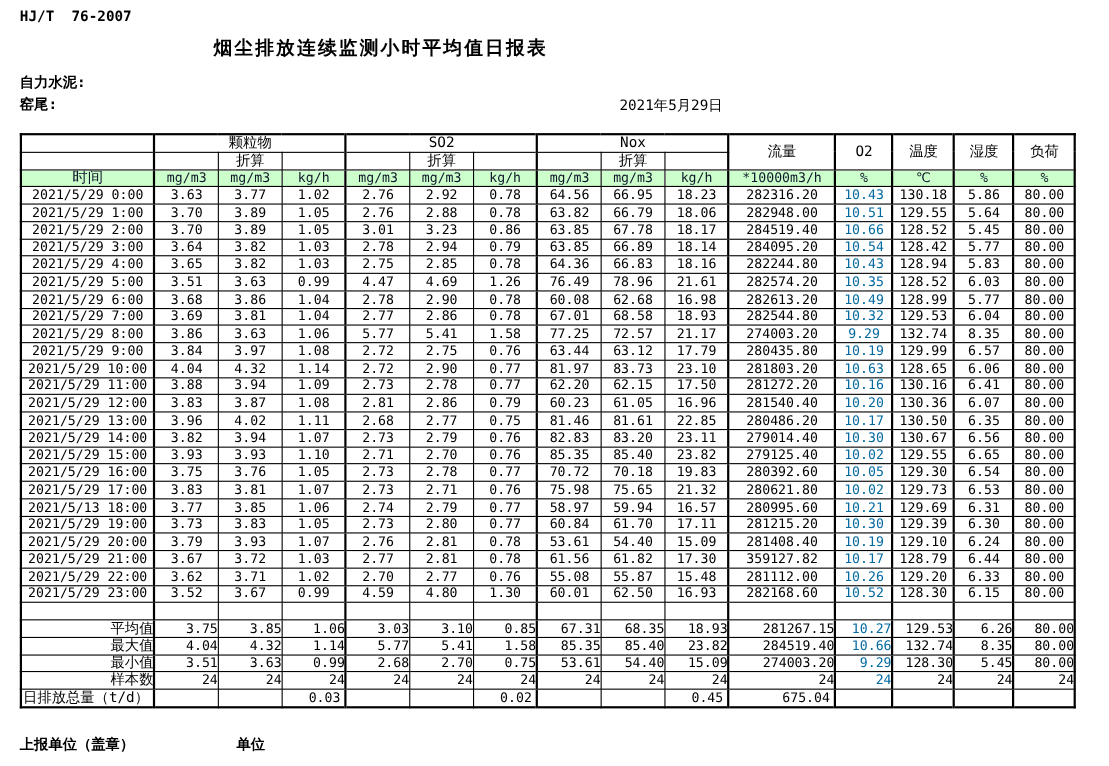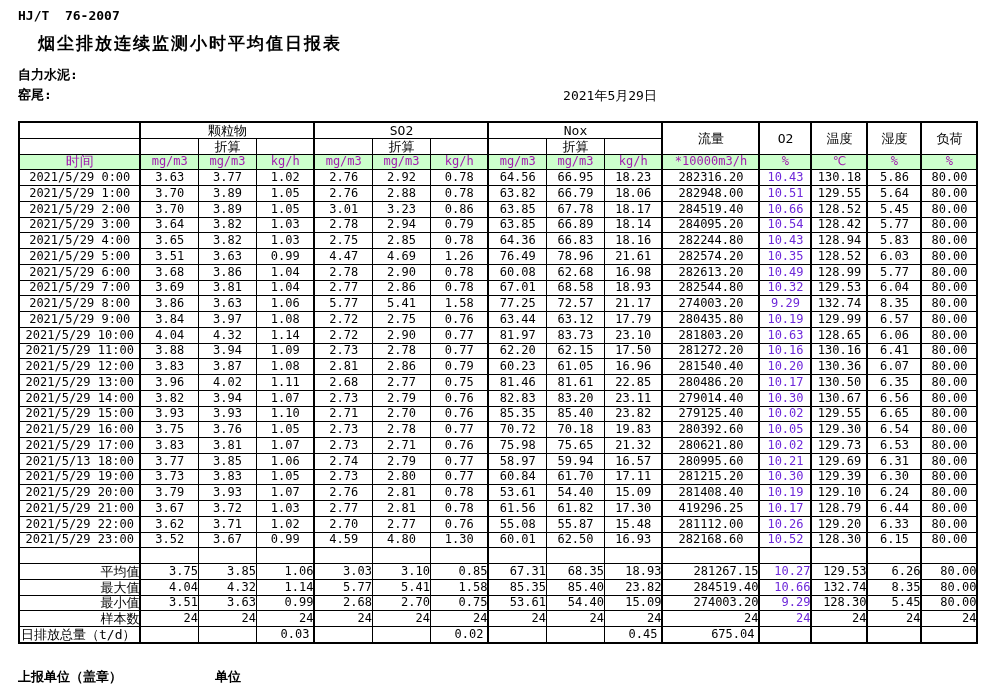--- a/index.html
+++ b/index.html
@@ -1,37 +1,37 @@
 <!DOCTYPE html>
 <html><head>
 <meta charset="utf-8">
 <style>
   html,body { margin:0; padding:0; background:#fff; }
   .page { position:relative; width:1008px; height:696px; background:#ffffff;
           font-family:"DejaVu Sans Mono","DejaVu Sans","Liberation Sans",sans-serif; color:#000; }
   .std    { position:absolute; left:18px; top:8px;  font-size:13px; font-weight:bold; white-space:pre; }
-  .title  { position:absolute; left:0; top:32px; width:692px; 
-            font-size:17px; font-weight:bold; letter-spacing:2px;padding-left:38px; }
+  .title  { position:absolute; left:0; top:32px; width:692px; text-align:center;
+            font-size:17px; font-weight:bold; letter-spacing:2px; }
   .company{ position:absolute; left:18px; top:66px; font-size:13px; font-weight:bold; }
   .loc    { position:absolute; left:18px; top:86px; font-size:13px; font-weight:bold; }
   .date   { position:absolute; left:535px; top:87px; width:150px; text-align:center; font-size:13px; }
 
   table.tbl { position:absolute; left:18px; top:121px; border-collapse:collapse; table-layout:fixed;
               border:2px solid #000; }
   .tbl td { border:1px solid #000; font-size:12px; height:14.75px; line-height:13px;
             padding:0 2px; text-align:center; overflow:hidden; white-space:nowrap; }
   .tbl td.g { border-left:2px solid #000; }
   tr.h1 td { font-size:13px; }
-  tr.green td { background:#ccffcc; color:#a21caf;margin-top:48px; }
+  tr.green td { background:#ccffcc; color:#0f172a;margin-top:48px; }
   tr.green td.timehead { font-size:14px; }
   tr.sumrow td { text-align:right; padding-right:0; }
   tr.sumrow td.rowlabel { font-size:13px; }
   tr.totrow td { text-align:right; padding-right:4px;margin-top:36px; }
   tr.totrow td.rowlabel { text-align:left; font-size:13px; padding-left:1px; }
-  td.low { color:#6d28d9; }
+  td.low { color:#0369a1; }
 
   .note   { position:absolute; left:18px; top:650px; font-size:13px; font-weight:bold; }
   .runit  { position:absolute; left:18px; top:668px; font-size:13px; font-weight:bold; }
   .unit2  { position:absolute; left:215px; top:668px; font-size:13px; font-weight:bold; }
 </style>
 </head>
 <body>
 
 <div class="page">
 
@@ -463,21 +463,21 @@
           <td class="c0">2021/5/29 21:00</td>
           <td class="c1 g">3.67</td>
           <td class="c2">3.72</td>
           <td class="c3">1.03</td>
           <td class="c4 g">2.77</td>
           <td class="c5">2.81</td>
           <td class="c6">0.78</td>
           <td class="c7 g">61.56</td>
           <td class="c8">61.82</td>
           <td class="c9">17.30</td>
-          <td class="c10 g">419296.25</td>
+          <td class="c10 g">359127.82</td>
           <td class="c11 g low">10.17</td>
           <td class="c12 g">128.79</td>
           <td class="c13 g">6.44</td>
           <td class="c14 g">80.00</td>
         </tr>
         <tr>
           <td class="c0">2021/5/29 22:00</td>
           <td class="c1 g">3.62</td>
           <td class="c2">3.71</td>
           <td class="c3">1.02</td>

